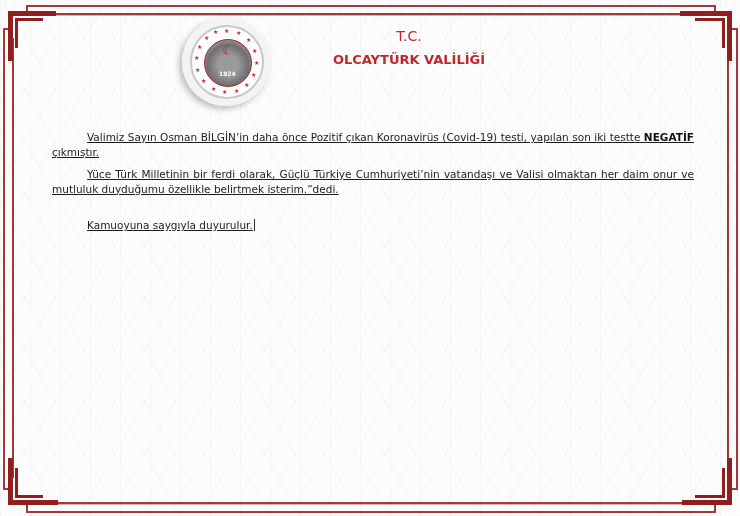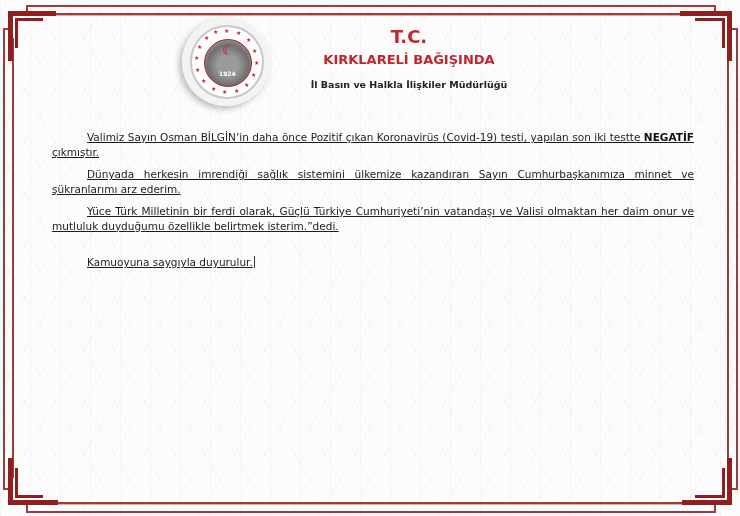--- a/index.html
+++ b/index.html
@@ -41,21 +41,21 @@
     }
     .year { position:absolute; left:14px; top:30px; font-size:6px; color:#fff; font-weight:bold; }
     .stars { position:absolute; inset:0; }
     .star { position:absolute; color:#c8262b; font-size:6px; line-height:6px; }
 
     .hdr-tc {
       position:absolute; left:0; width:740px; top:26px; text-align:center;
       padding-left:4px; box-sizing:border-box;
     }
     .hdr-tc span { display:inline-block; position:relative; left:37px; }
-    .title-tc { font-size:18px; font-weight:bold; color:#c0272d; }
+    .title-tc { font-size:14px; font-weight:normal; color:#c0272d; }
     .title-valilik { font-size:13px; font-weight:bold; color:#c0272d; }
     .title-dept { font-size:9.5px; font-weight:bold; color:#222; }
 
     .body {
       position:absolute; left:52px; top:130px; width:642px;
       font-size:10.5px; line-height:14.5px; color:#1d1d1d; text-align:justify;
     }
     .body p { margin:0 0 8px 0; text-indent:35px;text-decoration:underline; }
     .body b { font-weight:bold; color:#111; }
     .closing { margin-top:22px !important; }
@@ -131,25 +131,21 @@
         <span class="crescent">☾</span>
         <span class="year">1924</span>
       </div>
     </div>
   </div>
 
   <div class="hdr-tc" style="top:26px;">
     <span class="title-tc">T.C.</span>
   </div>
   <div class="hdr-tc" style="top:49px;">
-    <span class="title-valilik">KIRKLARELİ BAĞIŞINDA</span>
-  </div>
-  <div class="hdr-tc" style="top:73px;">
-    <span class="title-dept">İl Basın ve Halkla İlişkiler Müdürlüğü</span>
+    <span class="title-valilik">OLCAYTÜRK VALİLİĞİ</span>
   </div>
 
   <div class="body">
     <p><span>Valimiz Sayın Osman BİLGİN’in daha önce Pozitif çıkan Koronavirüs (Covid-19) testi, yapılan son iki testte </span><b>NEGATİF</b><span> çıkmıştır.</span></p>
-    <p>Dünyada herkesin imrendiği sağlık sistemini ülkemize kazandıran Sayın Cumhurbaşkanımıza minnet ve şükranlarımı arz ederim.</p>
     <p>Yüce Türk Milletinin bir ferdi olarak, Güçlü Türkiye Cumhuriyeti’nin vatandaşı ve Valisi olmaktan her daim onur ve mutluluk duyduğumu özellikle belirtmek isterim.”dedi.</p>
     <p class="closing"><span>Kamuoyuna saygıyla duyurulur.</span><span class="cursor"></span></p>
   </div>
 </div>
 
 </body></html>

